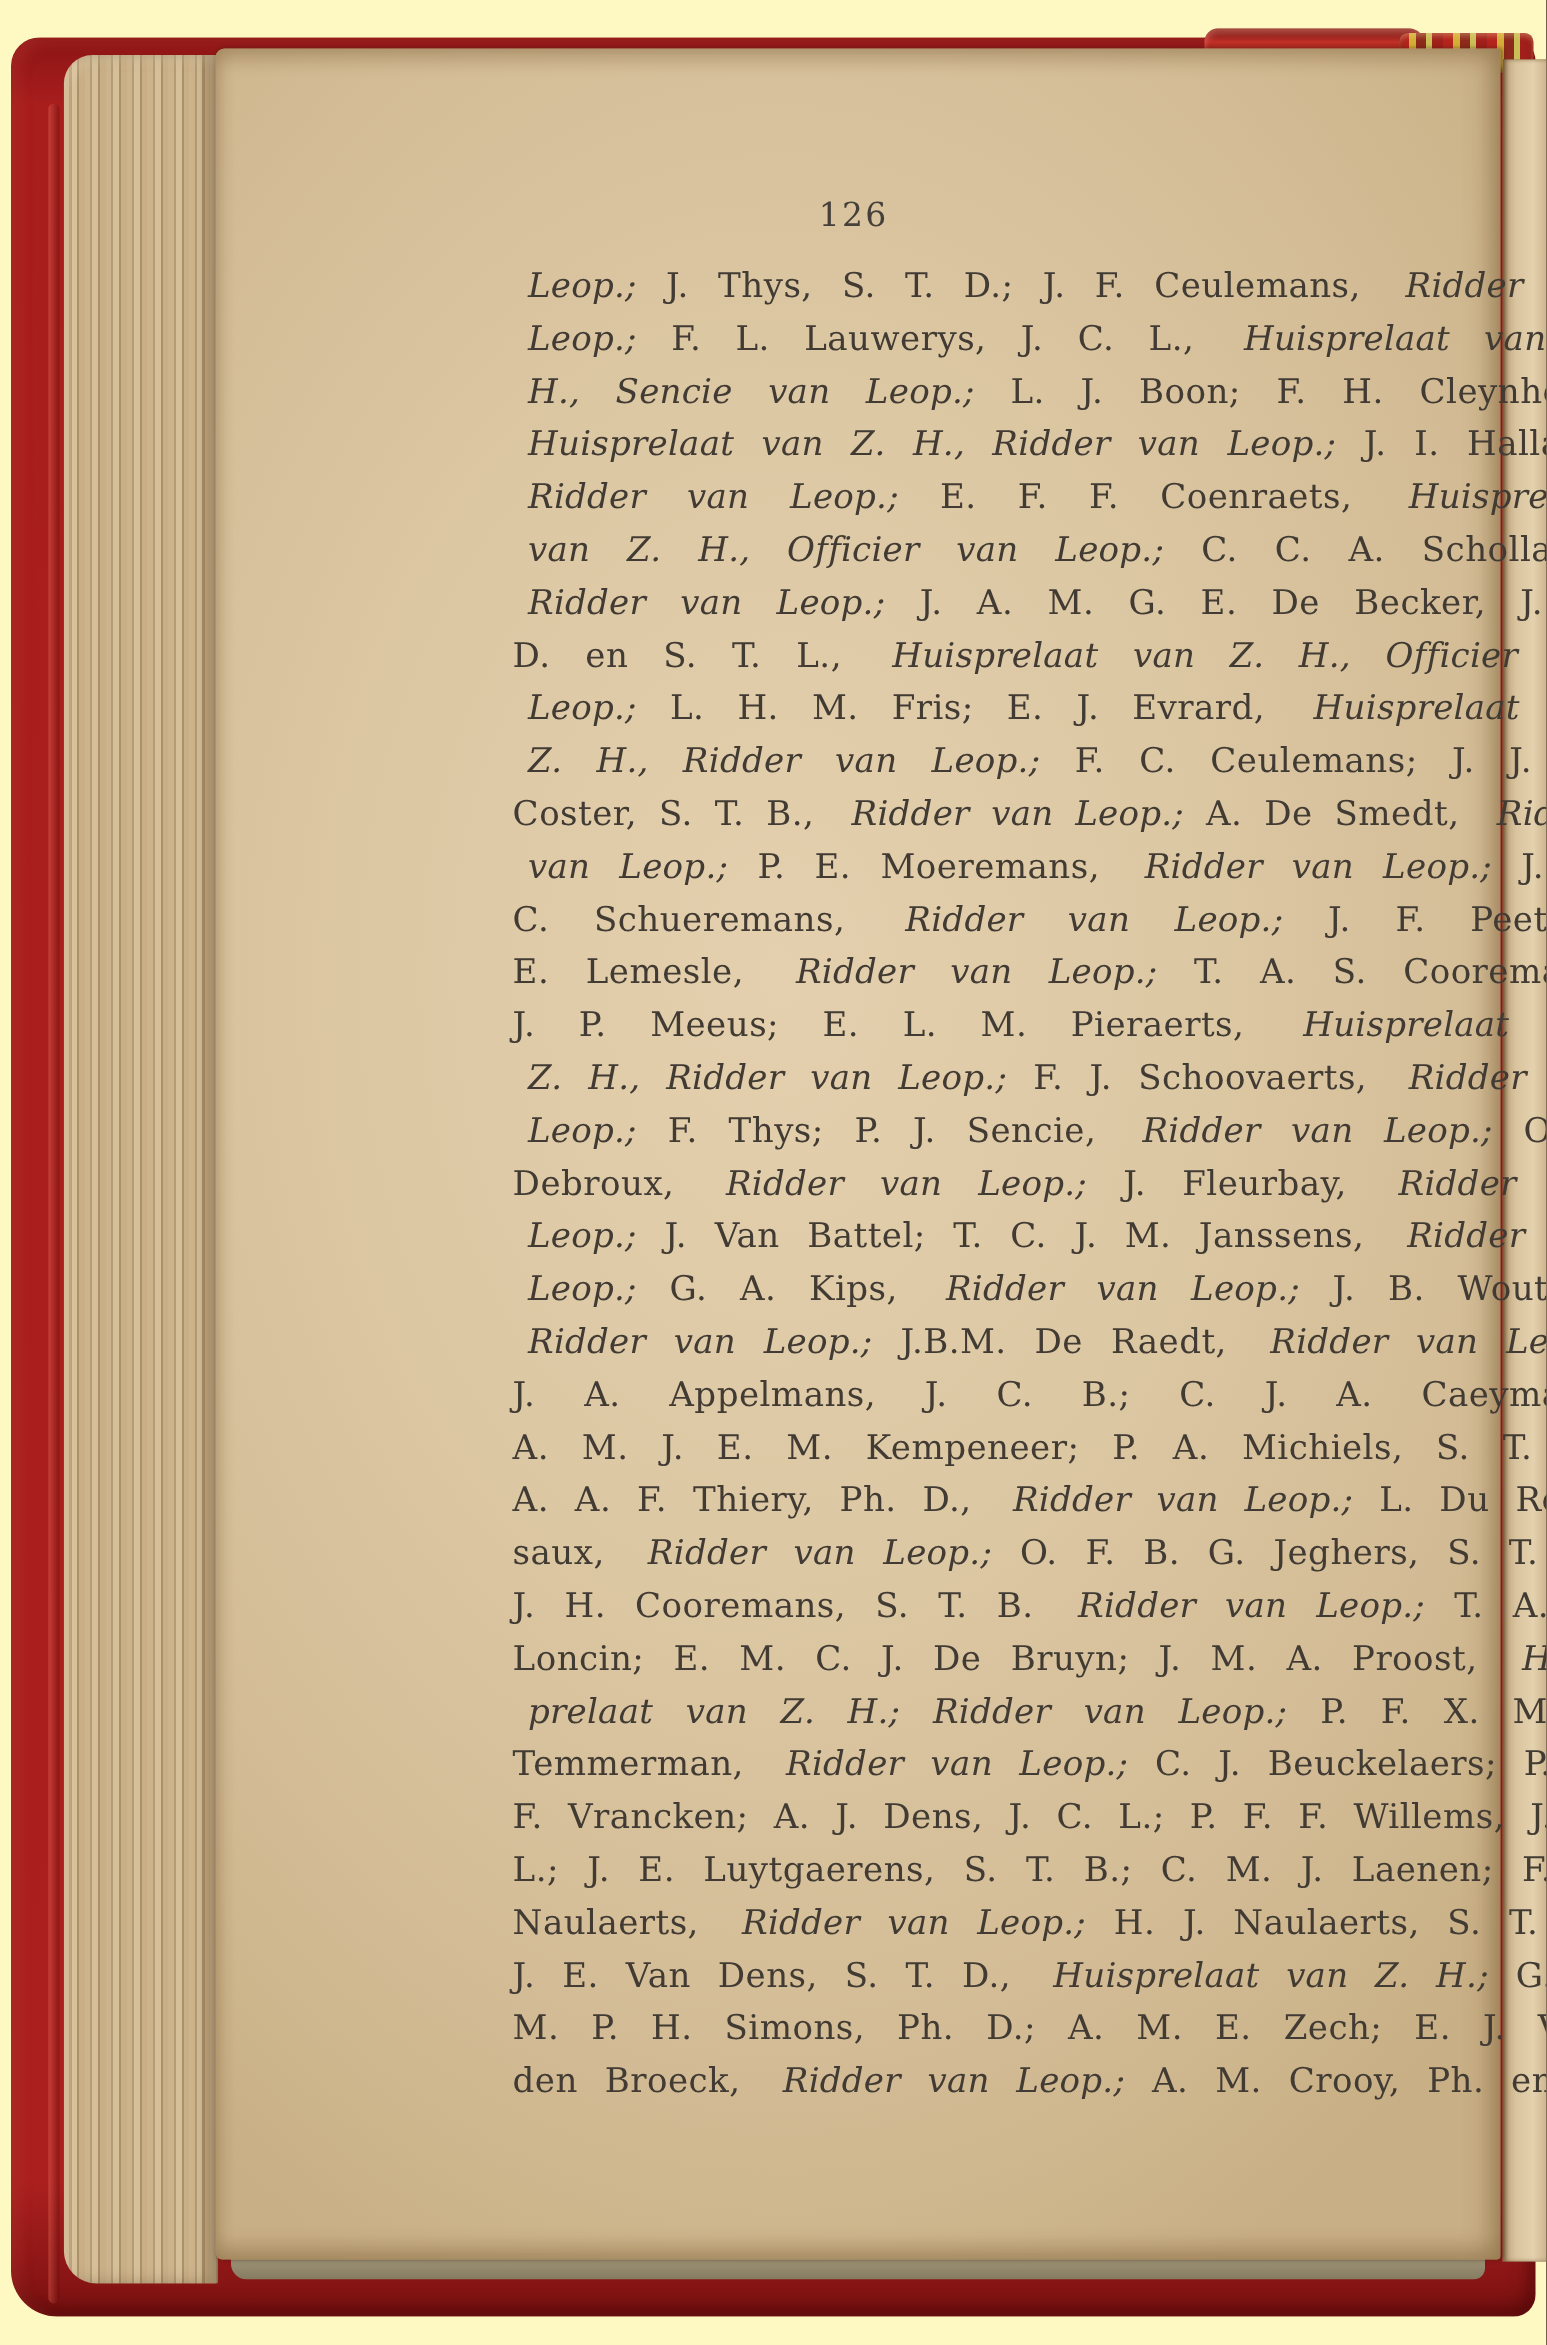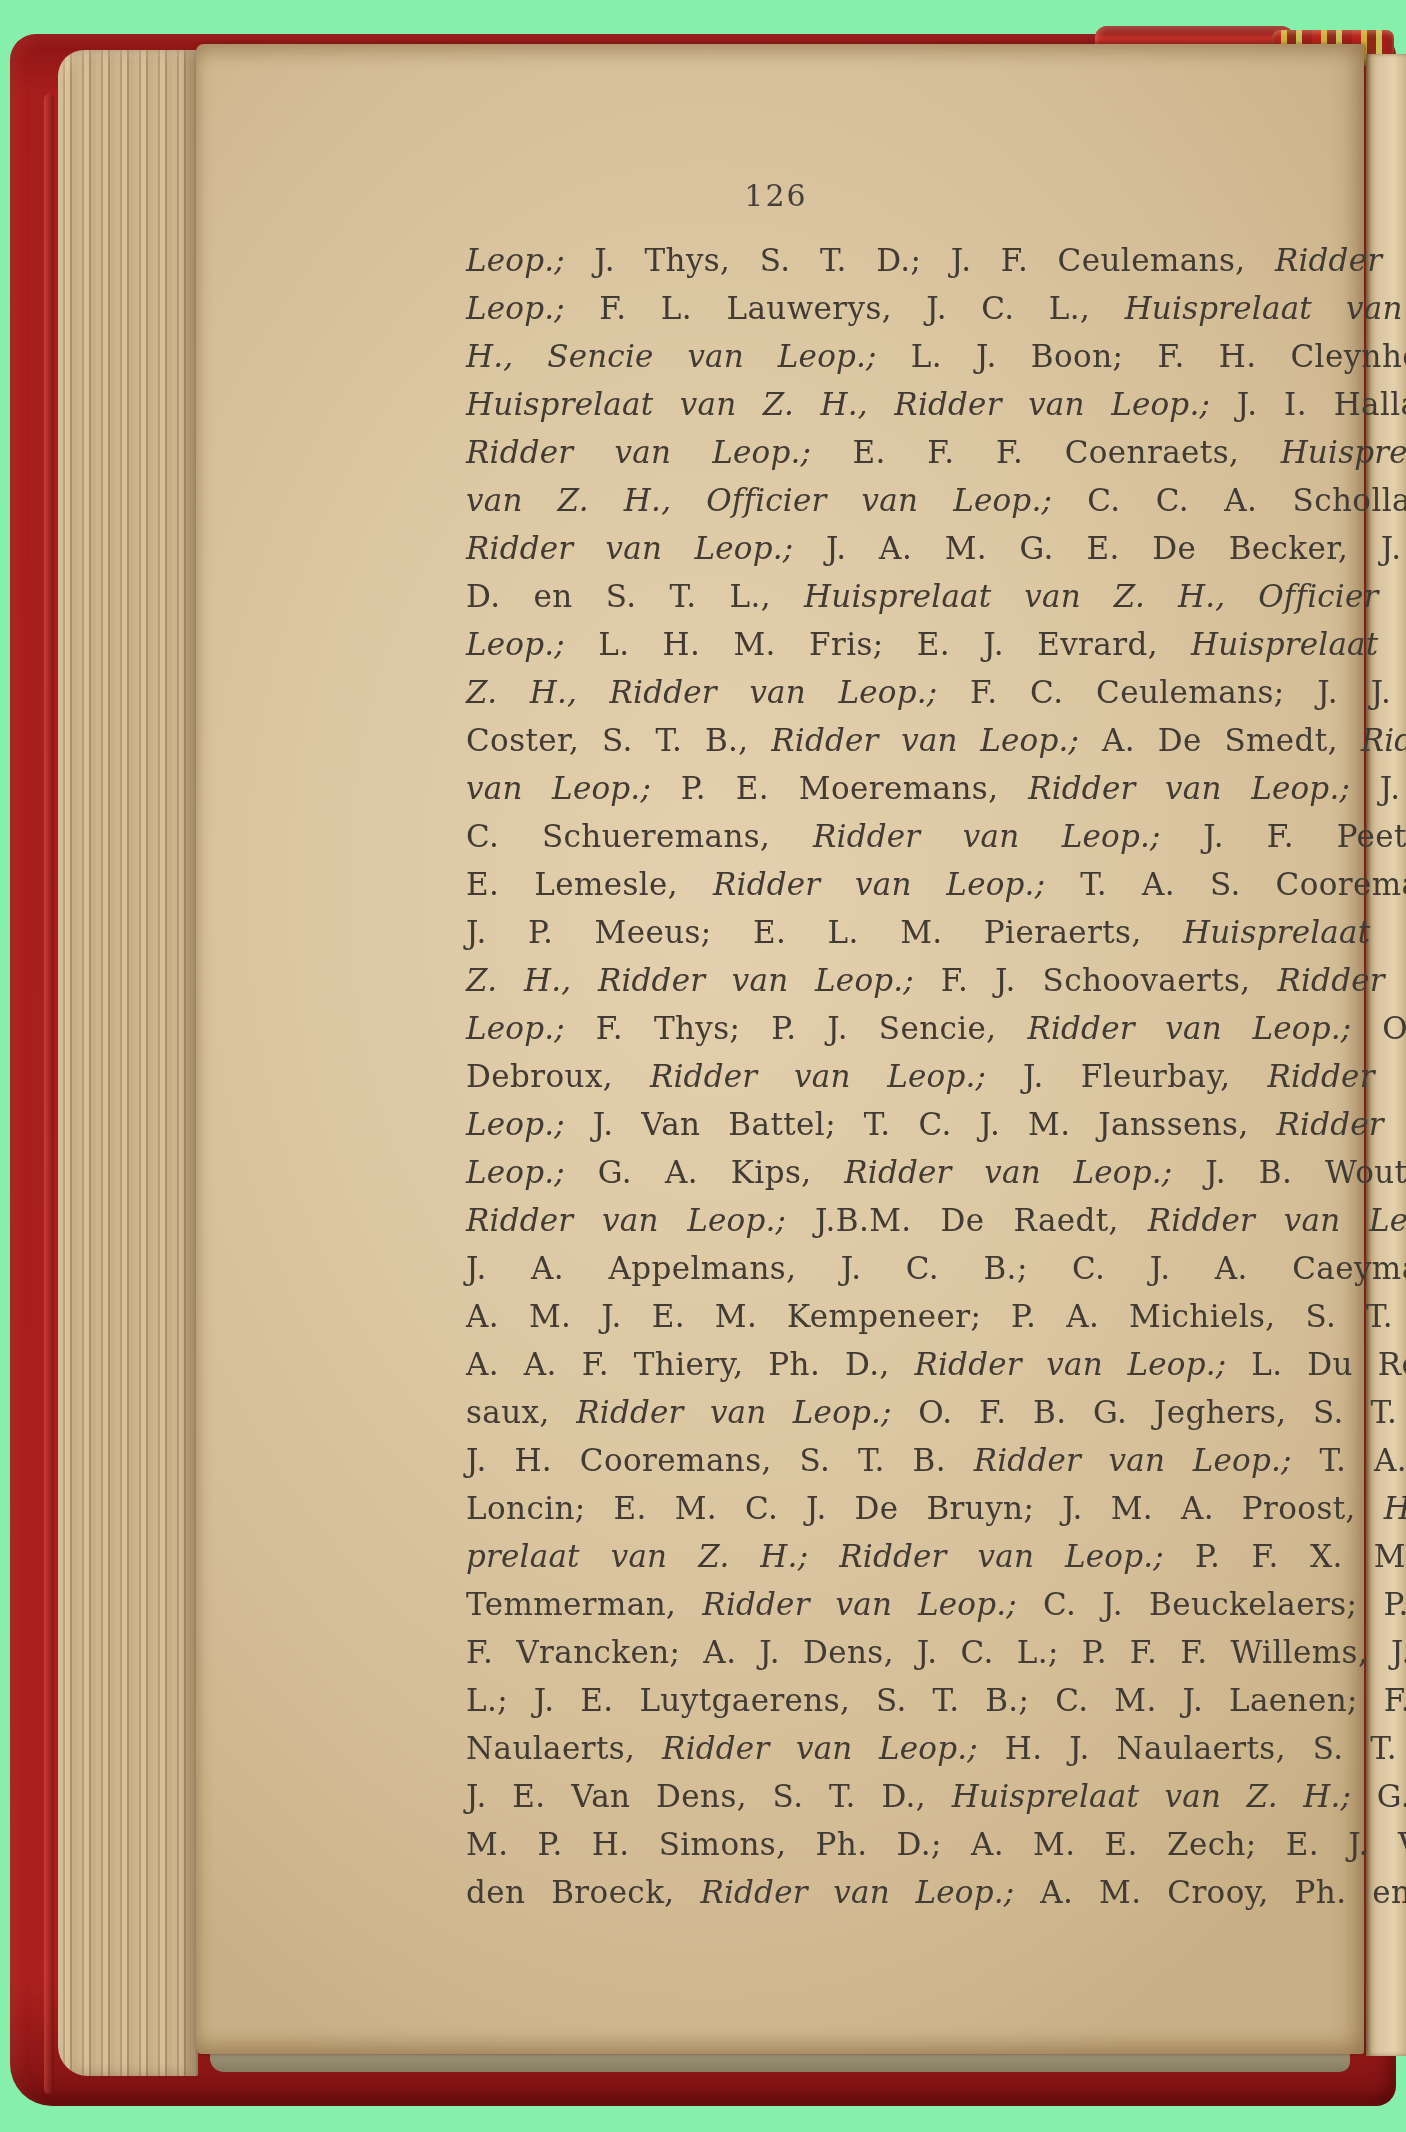--- a/index.html
+++ b/index.html
@@ -1,18 +1,18 @@
 <!DOCTYPE html>
 <html><head>
 <meta charset="utf-8">
 <style>
   html,body { margin:0; padding:0; background:#0d0b0a; }
   .stage {
     position:relative; width:1406px; height:2132px;
-    background:#86efac; overflow:hidden;
+    background:#fef9c3; overflow:hidden;
     font-family:"DejaVu Serif","Liberation Serif",serif;
   }
   
   .cover {
     position:absolute; left:10px; top:34px; width:1386px; height:2072px;
     border-radius:26px 22px 20px 42px;
     background:
       linear-gradient(180deg,#8c1515 0%, #a81e1d 3%, #ab201f 94%, #7c1111 100%),
       #a81e1d;
     box-shadow: inset 6px 4px 14px rgba(255,90,80,.25), inset -4px -6px 18px rgba(40,0,0,.55);
@@ -76,21 +76,21 @@
   }
   .text-block {
     position:absolute; left:270px; top:192px; width:1002px;
     color:#413b33; font-size:31px;
   }
   .text-block .line {
     height:48px; line-height:48px;
     text-align:justify; text-align-last:justify;
     letter-spacing:.4px;
   }
-  .text-block .it { font-style:italic; letter-spacing:.2px; }
+  .text-block .it { font-style:italic; letter-spacing:.2px;margin-left:14px; }
 </style>
 </head>
 <body>
 
 <div class="stage">
   <div class="cover">
     <div class="cover-ridge"></div>
   </div>
   <div class="spine-roll"></div>
   <div class="headband"></div>

